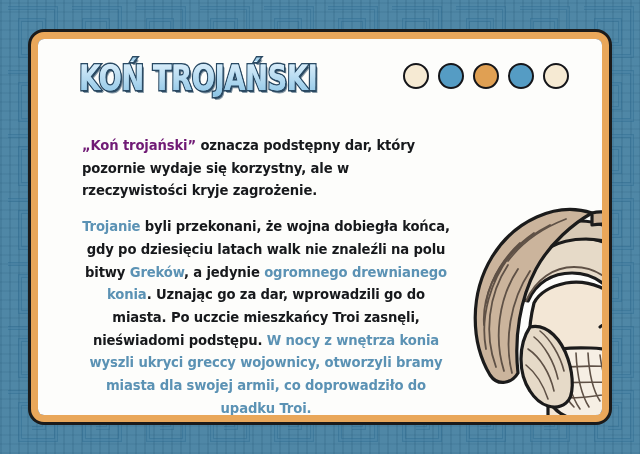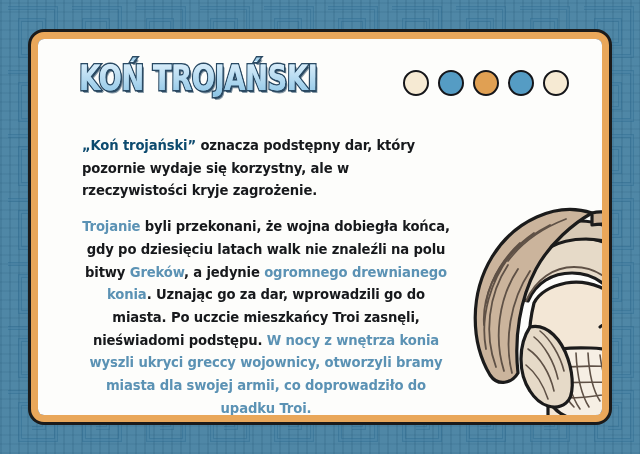--- a/index.html
+++ b/index.html
@@ -70,21 +70,21 @@
     overflow: hidden;
     background: #fdfdfb;
   }
 
   
   #title-row {
     position: absolute;
     left: 41px;
     top: 22px;
     display: flex;
-    align-items: flex-end;
+    align-items: flex-start;
     gap: 18px;
   }
   #title {
     font-family: "DejaVu Sans", sans-serif;
     font-weight: bold;
     font-size: 35px;
     line-height: 1;
     letter-spacing: -0.5px;
     color: #a8d4ee;
     transform: scaleX(0.78) skewX(-0.5deg);
@@ -188,21 +188,21 @@
         <div id="dots">
           <span class="dot" style="background: rgb(246, 234, 211);"></span>
           <span class="dot" style="background: rgb(85, 156, 196);"></span>
           <span class="dot" style="background: rgb(224, 160, 83);"></span>
           <span class="dot" style="background: rgb(85, 156, 196);"></span>
           <span class="dot" style="background: rgb(246, 234, 211);"></span>
         </div>
       </div>
 
       <div id="body-text">
-          <p><span class="hl" style="color: #0c4a6e;">„Koń trojański”</span><span> oznacza podstępny dar, który pozornie wydaje się korzystny, ale w rzeczywistości kryje zagrożenie.</span></p>
+          <p><span class="hl" style="color: #701a75;">„Koń trojański”</span><span> oznacza podstępny dar, który pozornie wydaje się korzystny, ale w rzeczywistości kryje zagrożenie.</span></p>
           <p><span class="hl" style="color: rgb(91, 146, 180);">Trojanie</span><span> byli przekonani, że wojna dobiegła końca, gdy po dziesięciu latach walk nie znaleźli na polu bitwy </span><span class="hl" style="color: rgb(91, 146, 180);">Greków</span><span>, a jedynie </span><span class="hl" style="color: rgb(91, 146, 180);">ogromnego drewnianego konia</span><span>. Uznając go za dar, wprowadzili go do miasta. Po uczcie mieszkańcy Troi zasnęli, nieświadomi podstępu. </span><span class="hl" style="color: rgb(91, 146, 180);">W nocy z wnętrza konia wyszli ukryci greccy wojownicy, otworzyli bramy miasta dla swojej armii, co doprowadziło do upadku Troi.</span></p>
         </div>
 
       <svg id="warrior" viewBox="0 0 230 286" xmlns="http://www.w3.org/2000/svg">
         <g stroke="#1b1b1b" stroke-width="3.2" stroke-linejoin="round" stroke-linecap="round">
 
           <path d="M18 286 C20 238 62 214 112 213 C164 212 208 238 212 286 Z" fill="#c2a88f"></path>
           <g fill="none" stroke="#5f5146" stroke-width="2">
             <path d="M40 286 C44 254 60 238 80 230"></path>
             <path d="M58 286 C62 258 74 244 92 236"></path>

